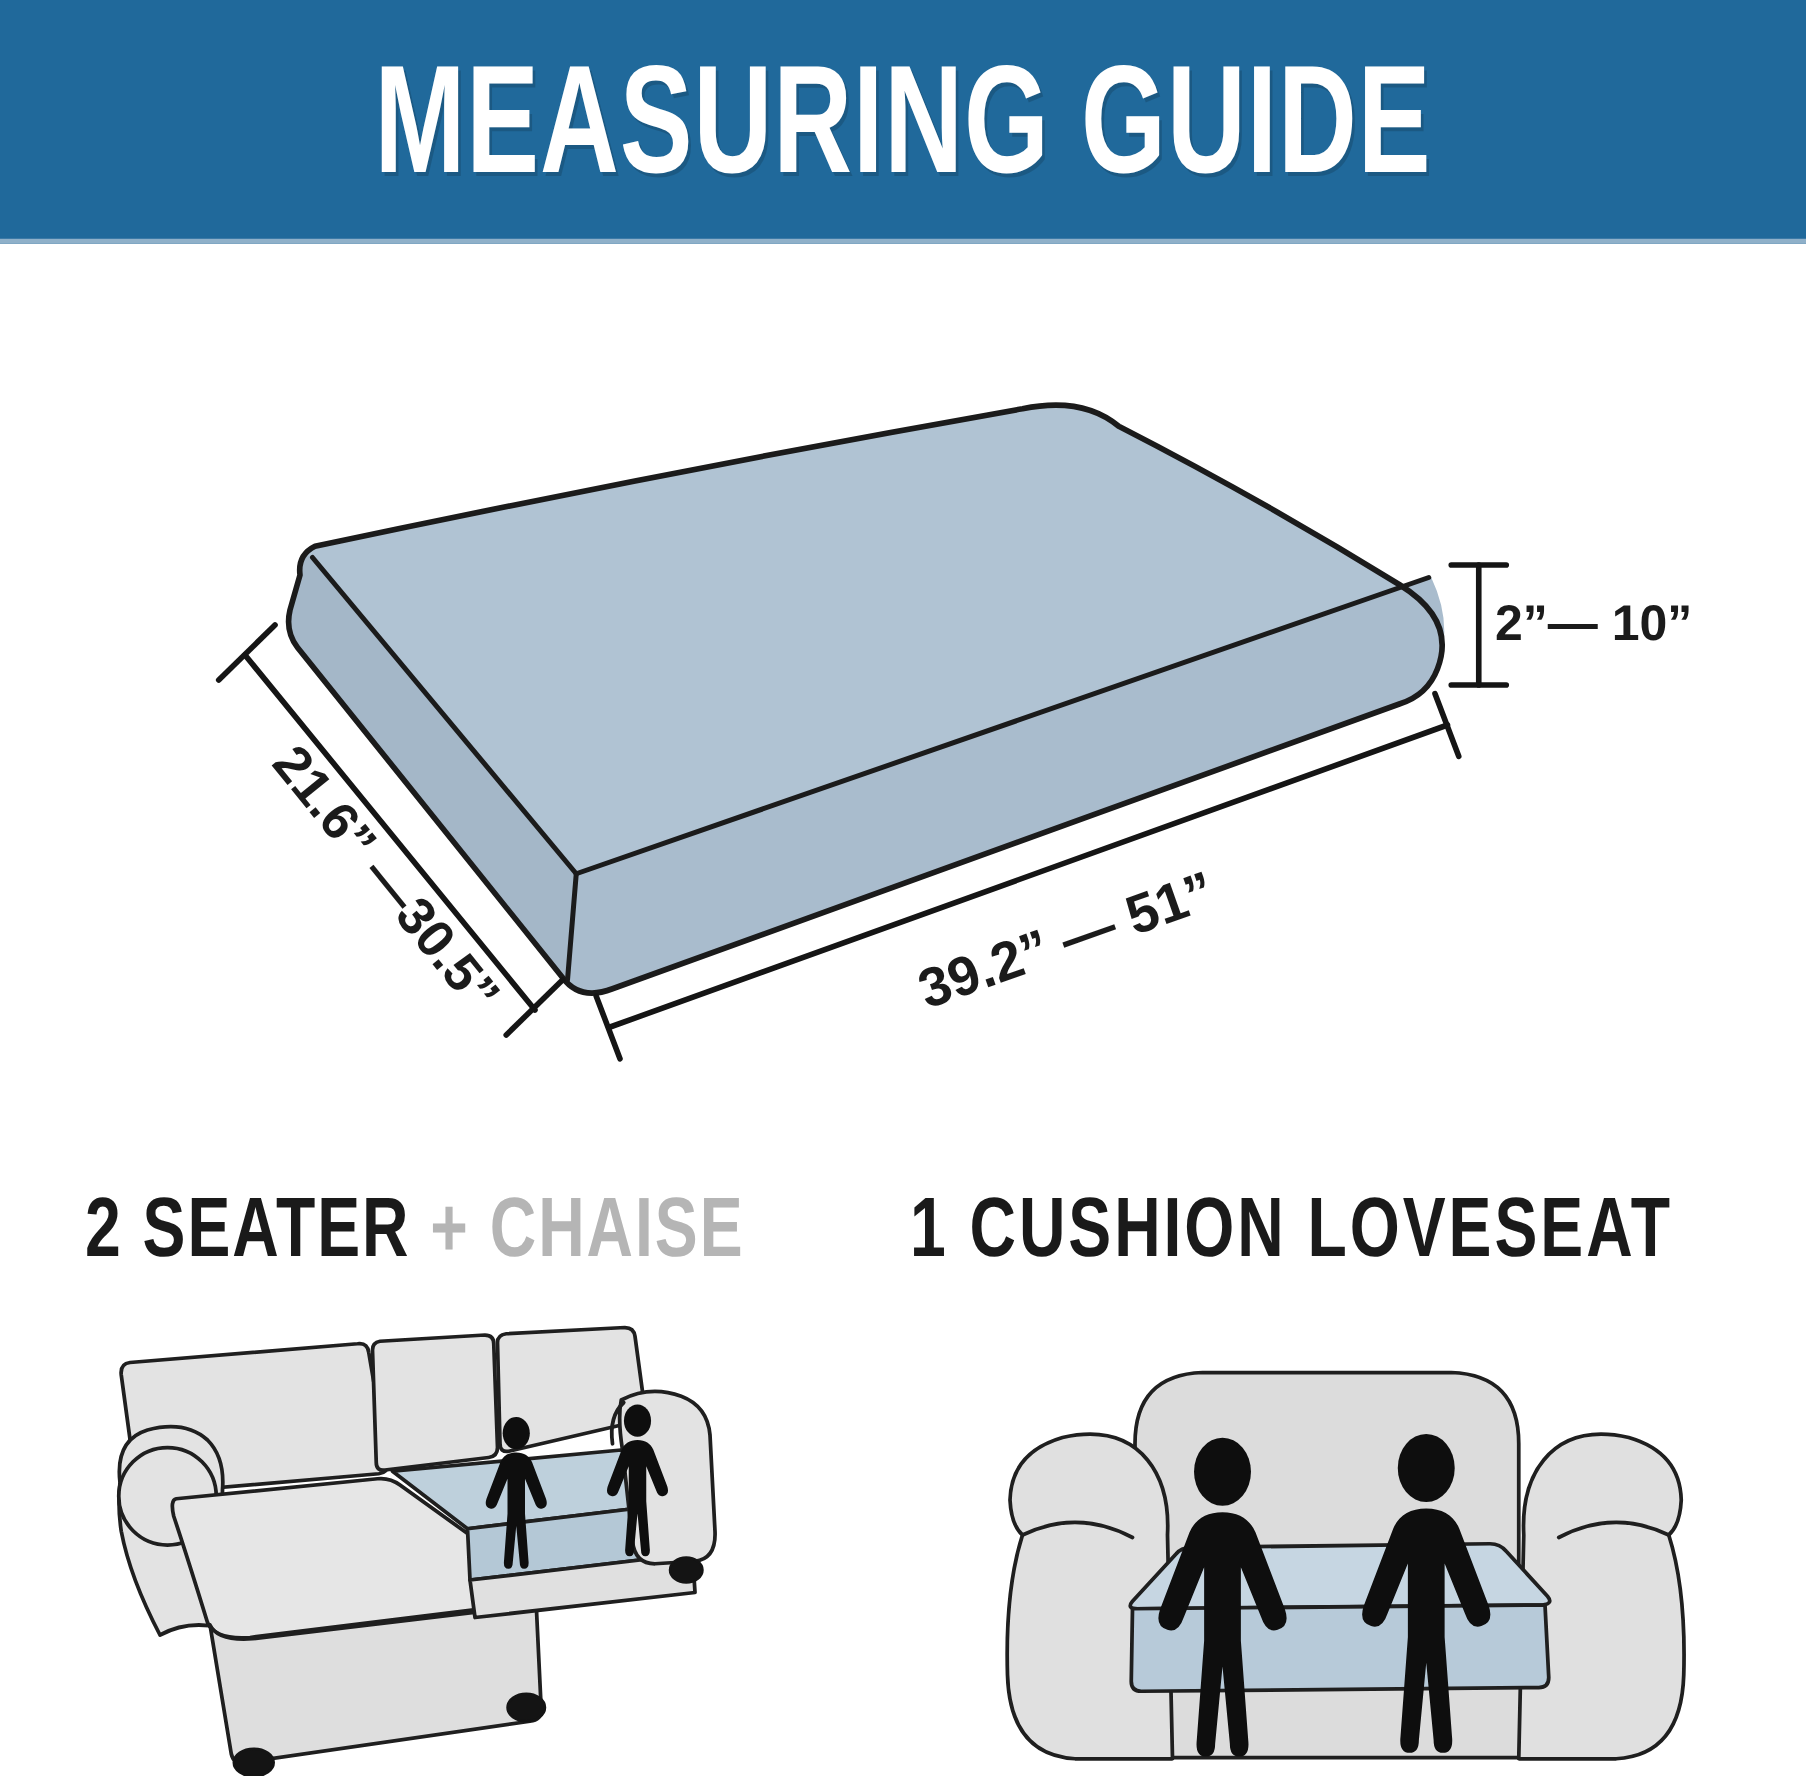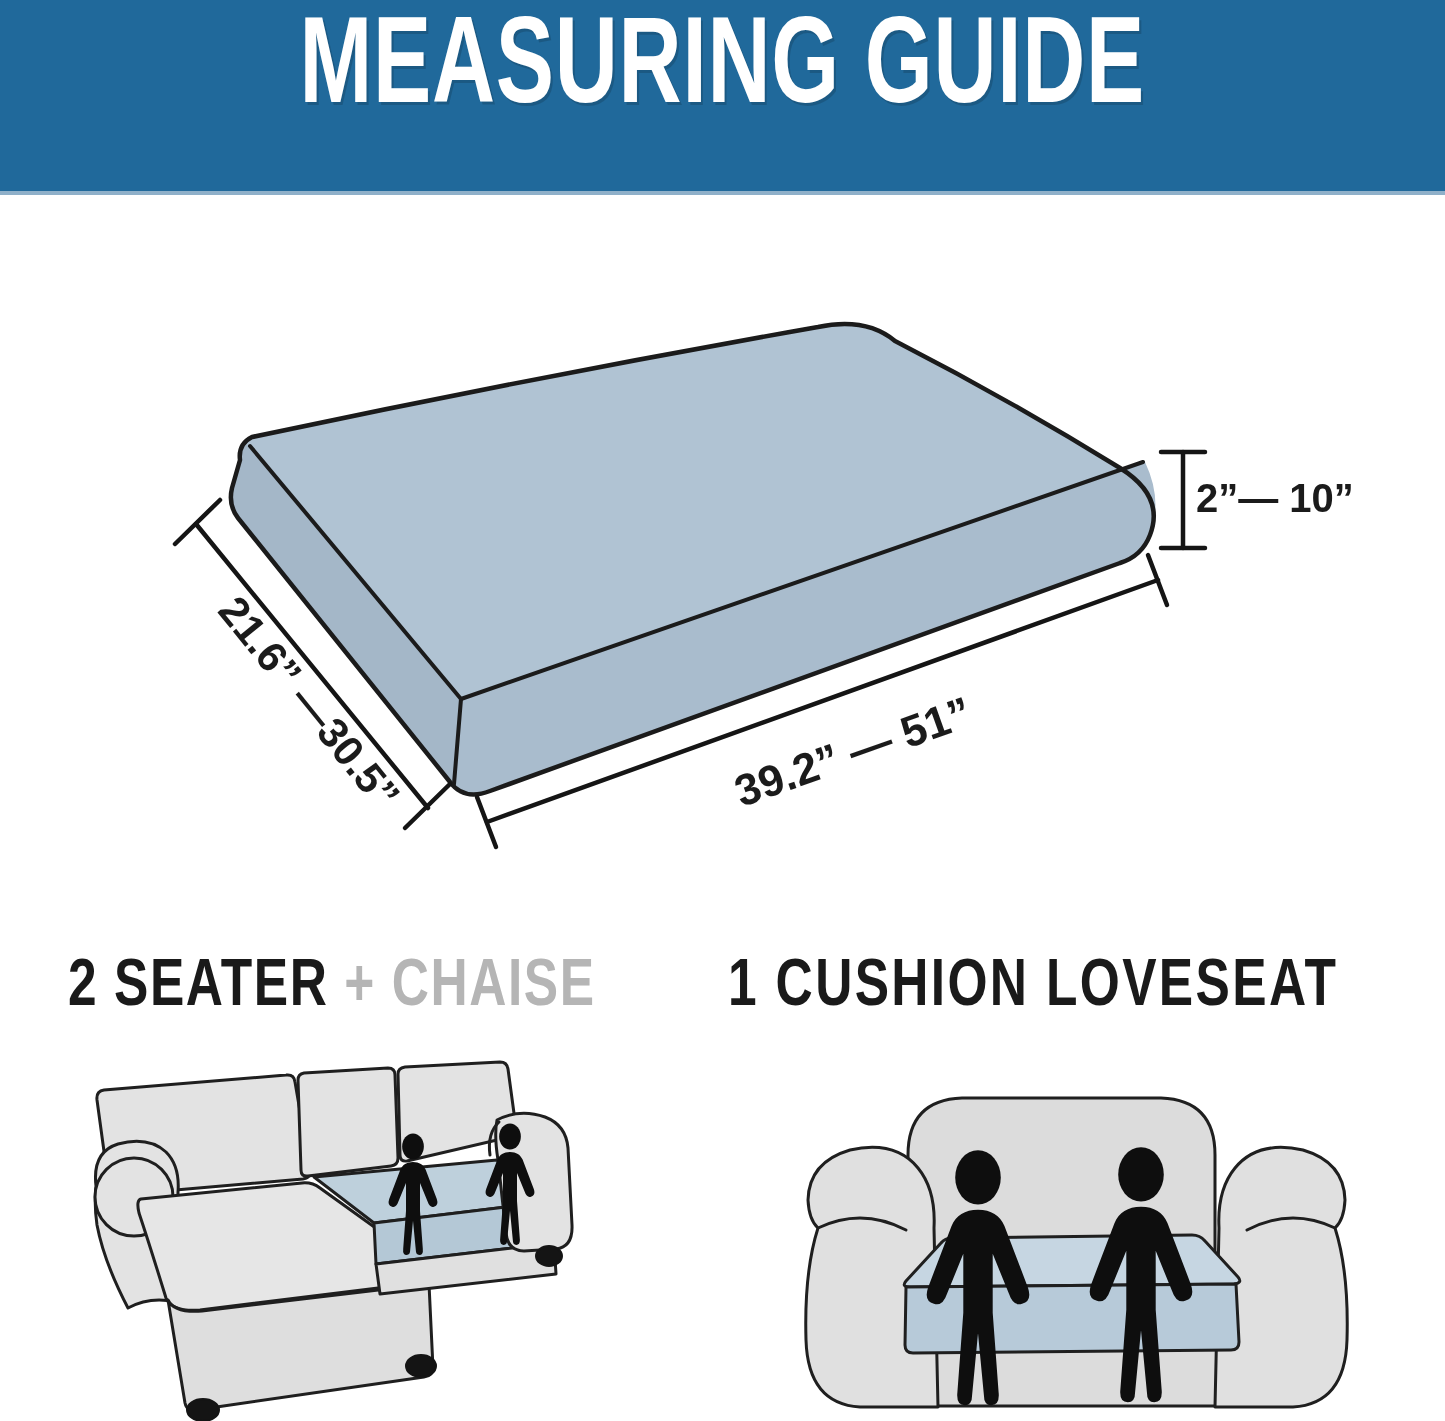--- a/index.html
+++ b/index.html
@@ -4,21 +4,21 @@
 <style>
   html,body{margin:0;padding:0;background:#ffffff;}
   body{width:1445px;height:1421px;position:relative;overflow:hidden;
        font-family:"Liberation Sans", sans-serif;}
   .stage{position:absolute;inset:0;width:1445px;height:1421px;background:#fff;}
 
   
   .header{position:absolute;left:0;top:0;width:1445px;height:191px;
           background:var(--header-bg,#20699B);
           border-bottom:4px solid var(--header-underline,#8FB0C9);
-          display:flex;align-items:flex-start;justify-content:center;}
+          display:flex;align-items:center;justify-content:center;}
   .header .title{display:inline-block;color:var(--header-text,#fff);
           font-weight:bold;font-size:118px;letter-spacing:1px;line-height:1;
           transform:scaleX(0.74) scaleY(1.04);transform-origin:center;
           text-shadow:3px 3px 0 rgba(0,0,0,0.15);white-space:nowrap;}
 
   
   .cushion-svg{position:absolute;left:0;top:195px;}
   .illustration-svg{position:absolute;}
   .svg-sectional{left:40px;top:1030px;}
   .svg-loveseat{left:780px;top:1060px;}

